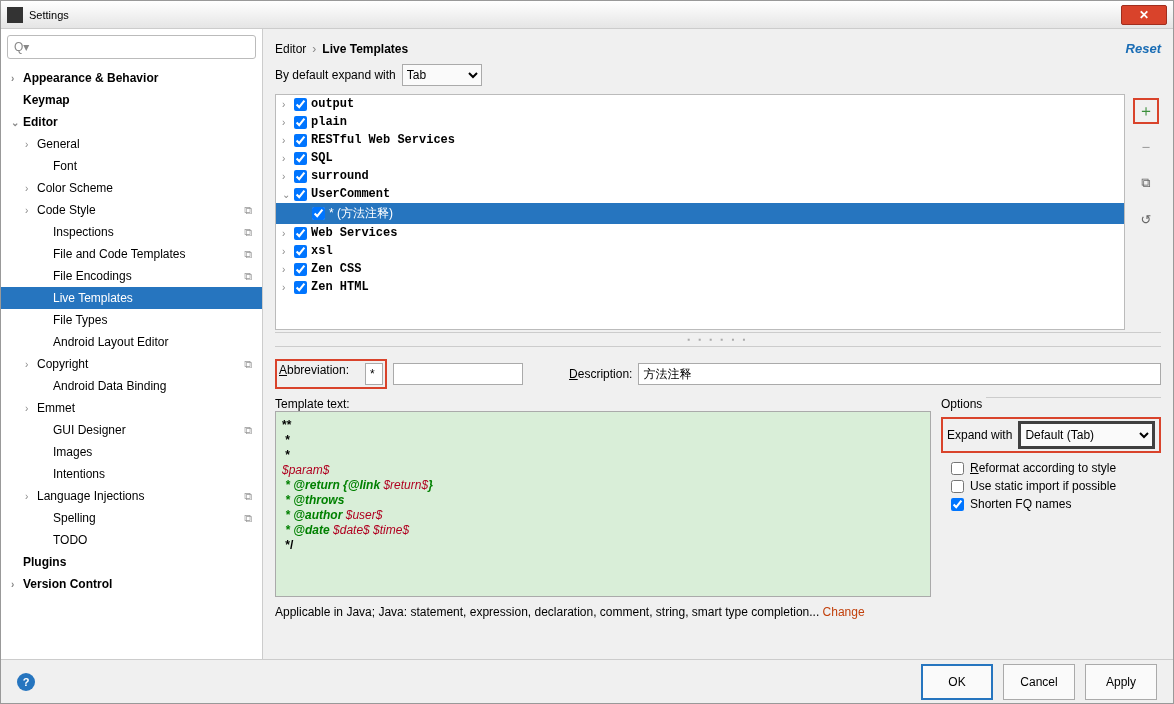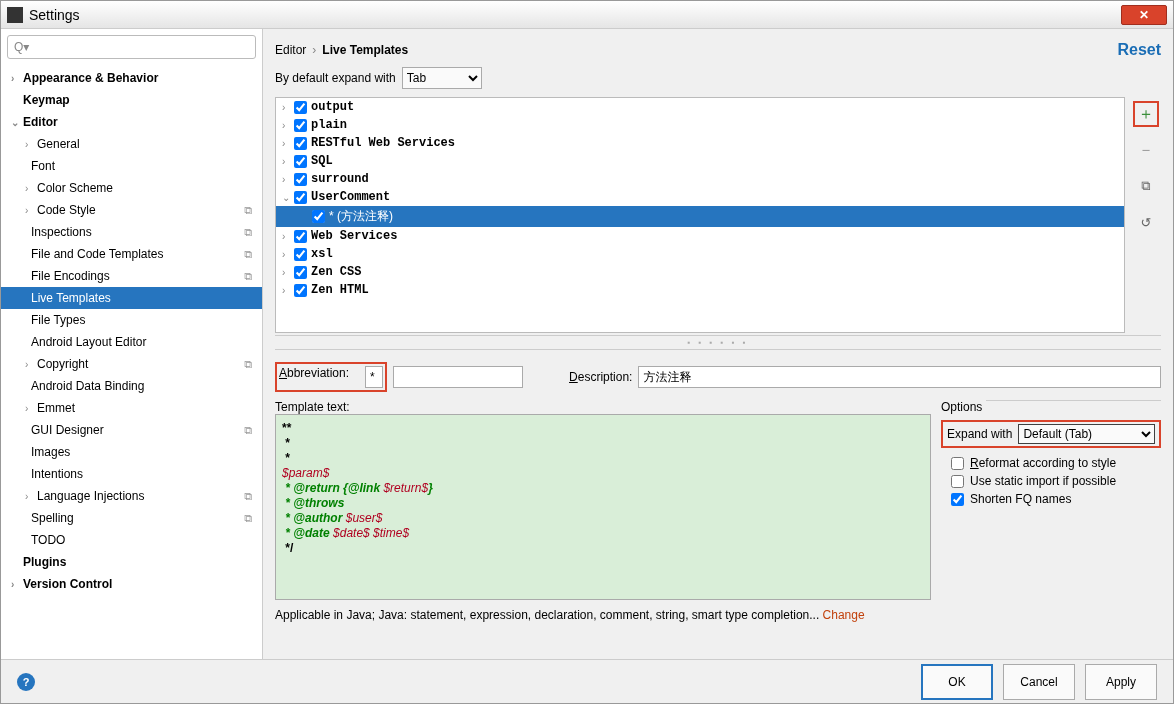--- a/index.html
+++ b/index.html
@@ -1,38 +1,38 @@
 <!DOCTYPE html>
 <html><head>
 <meta charset="utf-8">
 <style>
 * { margin: 0; padding: 0; box-sizing: border-box; font-family: "Segoe UI", Tahoma, sans-serif; font-size: 12px; }
 body { background: #f0f0f0; width: 1174px; height: 704px; overflow: hidden; }
 .window { width: 100%; height: 100%; background: #f0f0f0; display: flex; flex-direction: column; border: 1px solid #999; }
 .titlebar { height: 28px; background: linear-gradient(#fff, #e5e5e5); display: flex; align-items: center; padding: 0 6px; border-bottom: 1px solid #ccc; }
 .titlebar-icon { width: 16px; height: 16px; background: #333; margin-right: 6px; }
-.titlebar-title { font-size: 14px; flex: 1; }
+.titlebar-title { font-size: 11px; flex: 1; }
 .titlebar-close { width: 46px; height: 20px; background: #d9432b; border: 1px solid #a02e1e; border-radius: 2px; display: flex; align-items: center; justify-content: center; color: #fff; font-weight: bold; }
 .main { flex: 1; display: flex; min-height: 0; }
 .sidebar { width: 262px; background: #fff; border-right: 1px solid #ccc; display: flex; flex-direction: column; }
 .search-box { margin: 6px; height: 24px; border: 1px solid #bbb; border-radius: 3px; display: flex; align-items: center; padding: 0 6px; }
 .search-box input { border: none; outline: none; flex: 1; font-size: 12px; }
 .tree { flex: 1; overflow-y: auto; padding: 2px 0; }
 .tree-item { display: flex; align-items: center; padding: 4px 10px; cursor: pointer; white-space: nowrap; }
 .tree-item.selected { background: #2675bf; color: #fff; }
 .tree-item .arrow { width: 12px; display: inline-block; color: #888; font-size: 10px; }
 .tree-item.bold { font-weight: bold; }
 .tree-item .copy-icon { margin-left: auto; color: #999; font-size: 11px; }
 .indent-1 { padding-left: 24px; }
-.indent-2 { padding-left: 18px; }
+.indent-2 { padding-left: 40px; }
 .content { flex: 1; background: #f0f0f0; display: flex; flex-direction: column; padding: 10px 12px 0 12px; }
 .breadcrumb { font-size: 14px; padding: 2px 0 8px 0; display: flex; align-items: center; }
 .breadcrumb .sep { margin: 0 6px; color: #888; }
 .breadcrumb b { font-weight: bold; }
-.reset-link { margin-left: auto; color: #1a6db5; cursor: pointer; font-size: 16px; font-weight: bold; }
+.reset-link { margin-left: auto; color: #1a6db5; cursor: pointer; font-size: 13px; font-weight: bold; font-style: italic; }
 .expand-row { display: flex; align-items: center; gap: 6px; margin-bottom: 8px; }
 .expand-row select { height: 22px; border: 1px solid #aaa; background: #fafafa; width: 80px; }
 .templates-wrap { display: flex; gap: 6px; }
 .templates-list { flex: 1; height: 236px; border: 1px solid #bbb; background: #fff; overflow-y: auto; }
 .tpl-item { display: flex; align-items: center; padding: 2px 6px; }
 .tpl-item .arrow { width: 12px; color: #888; font-size: 10px; }
 .tpl-item input[type=checkbox] { margin-right: 4px; }
 .tpl-item.selected { background: #2675bf; color: #fff; }
 .tpl-item.indent { padding-left: 24px; }
 .tpl-item b { font-weight: bold; font-family: Liberation Mono, monospace; }
@@ -48,21 +48,21 @@
 .template-area { display: flex; gap: 10px; margin-top: 8px; }
 .template-left { flex: 1; }
 .template-text { width: 100%; height: 186px; background: #d9eed8; border: 1px solid #aaa; padding: 6px; font-family: "Courier New", monospace; font-size: 13px; white-space: pre; overflow: auto; }
 .template-right { width: 220px; display: flex; flex-direction: column; gap: 10px; }
 .edit-vars-btn { height: 26px; border: 1px solid #aaa; background: #f5f5f5; cursor: pointer; }
 .edit-vars-highlight { border: 2px solid #d9432b; padding: 2px; }
 .options-box { }
 .options-title { display: flex; align-items: flex-start; gap: 4px; margin-bottom: 6px; }
 .options-title .line { flex: 1; height: 1px; background: #ccc; }
 .expand-with-row { display: flex; align-items: center; gap: 6px; border: 2px solid #d9432b; padding: 2px 4px; margin-bottom: 6px; }
-.expand-with-row select { flex: 1; height: 20px; border: 1px solid #404040; background: #fafafa; }
+.expand-with-row select { flex: 1; height: 28px; border: 3px solid #404040; background: #fafafa; }
 .opt-check { display: flex; align-items: center; gap: 6px; padding: 2px 0 2px 10px; }
 .applicable-row { margin-top: 8px; padding-bottom: 8px; }
 .applicable-row a { color: #c2410c; cursor: pointer; text-decoration: none; }
 .footer { height: 44px; border-top: 1px solid #ccc; display: flex; align-items: center; padding: 0 16px; gap: 10px; background: #f0f0f0; }
 .footer .help { width: 18px; height: 18px; border-radius: 50%; background: #2675bf; color: #fff; display: flex; align-items: center; justify-content: center; font-weight: bold; font-size: 11px; }
 .footer .spacer { flex: 1; }
 .footer button { min-width: 72px; height: 36px; border: 1px solid #aaa; background: #fafafa; cursor: pointer; }
 .footer button.primary { border: 2px solid #2675bf; }
 .kw-black { color: #000; font-weight: bold; }
 .kw-green { color: #008000; font-style: italic; font-weight: bold; }

